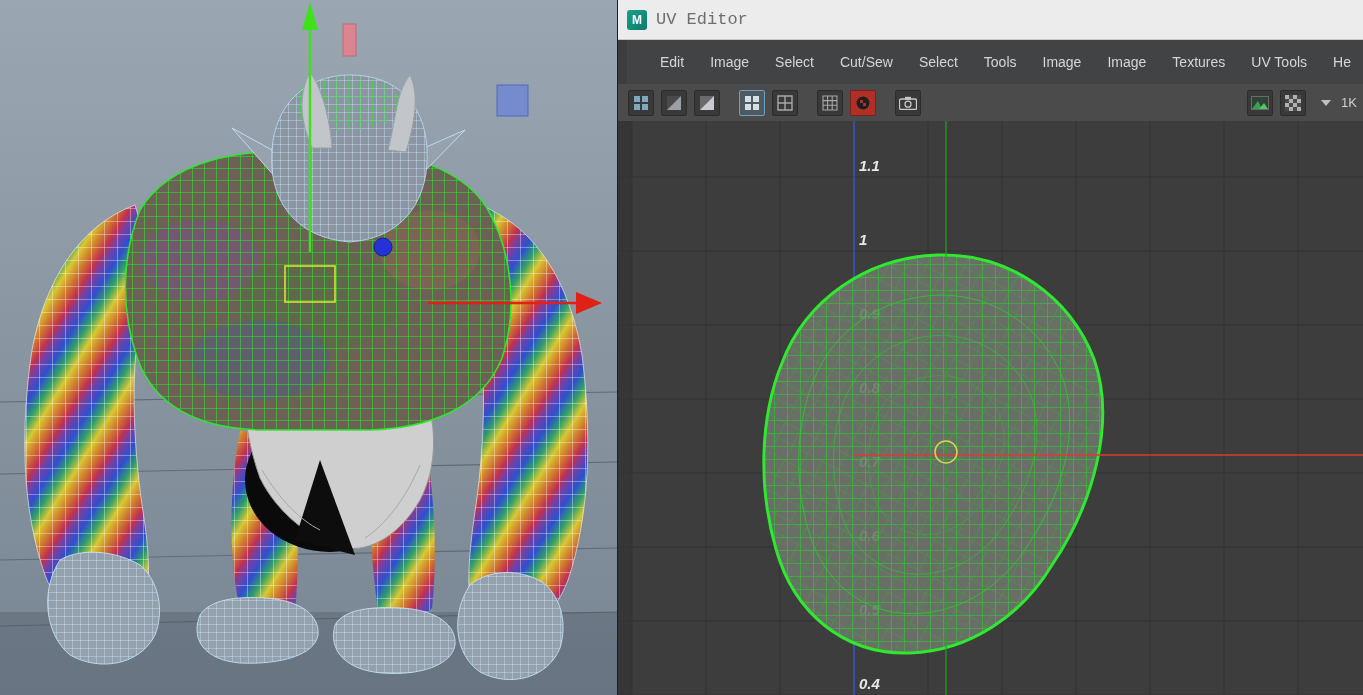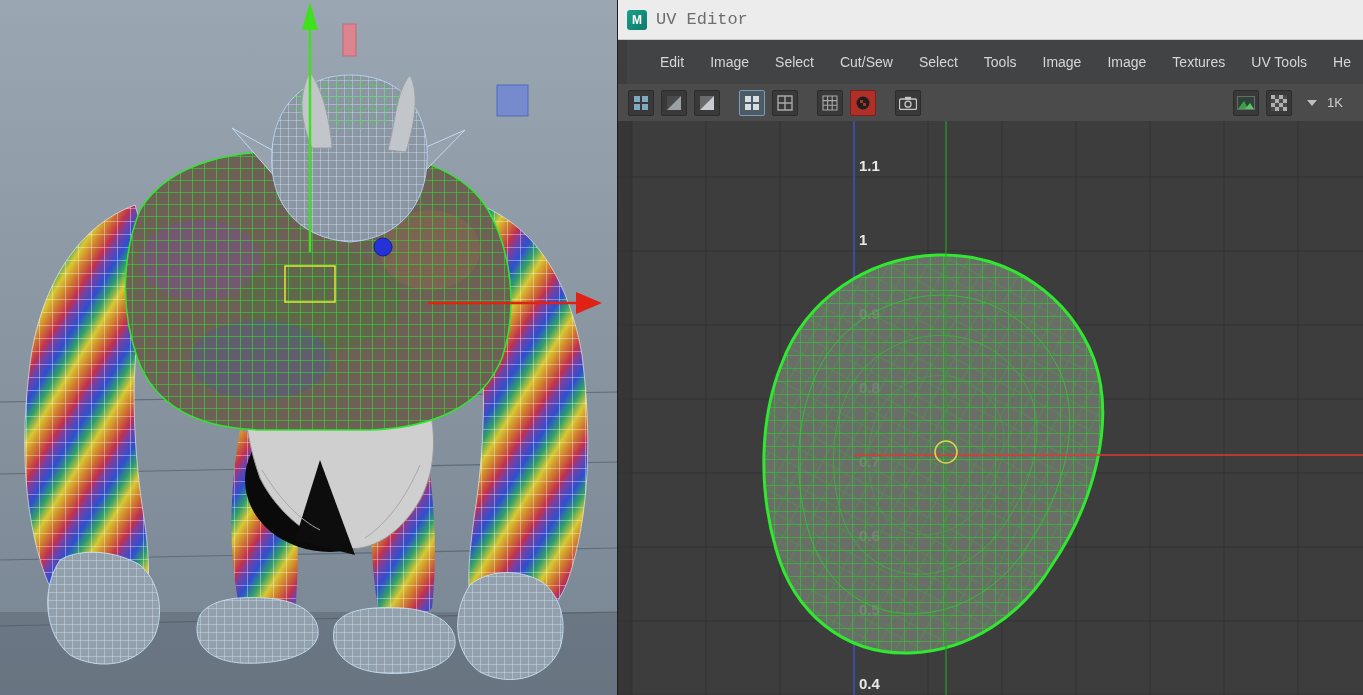--- a/index.html
+++ b/index.html
@@ -20,25 +20,25 @@
   #menubar{position:absolute;left:9px;top:40px;width:100%;height:44px;background:#414345;
            display:flex;align-items:flex-start;padding-left:20px;box-sizing:border-box;white-space:nowrap;}
   .menu-item{padding:0 13px;font-size:14px;color:#d6d6d6;line-height:44px;cursor:default;}
   #toolbar{position:absolute;left:0;top:84px;width:100%;height:37px;background:#4b4b4b;
            display:flex;align-items:center;padding-left:10px;box-sizing:border-box;}
   .tbtn{width:26px;height:26px;margin-right:7px;background:#393939;border:1px solid #2c2c2c;
         border-radius:2px;display:flex;align-items:center;justify-content:center;box-sizing:border-box;}
   .tbtn.active{background:#4e5a62;border:1px solid #6fa0c0;}
   .tbtn.red{background:#b03028;border:1px solid #7c1f1a;}
   .gap{width:12px;}
-  .tb-right{margin-left:auto;display:flex;align-items:center;padding-right:14px;}
+  .tb-right{margin-left:auto;display:flex;align-items:center;padding-right:0;}
   .chevron{width:0;height:0;border-left:5px solid transparent;border-right:5px solid transparent;
            border-top:6px solid #c0c0c0;margin:0 10px 0 8px;}
   .texsize{font-size:13px;color:#cfcfcf;width:22px;overflow:hidden;}
-  #uvcanvas{position:absolute;left:0;top:121px;width:746px;height:574px;}
+  #uvcanvas{position:absolute;left:0;top:121px;width:746px;height:574px;font-style:italic;}
   svg text{font-family:"Liberation Sans",sans-serif;}
 </style>
 </head>
 <body>
 
 <div id="root">
 
   <div id="viewport3d">
     <svg width="617" height="695" viewBox="0 0 617 695">
       <defs>

